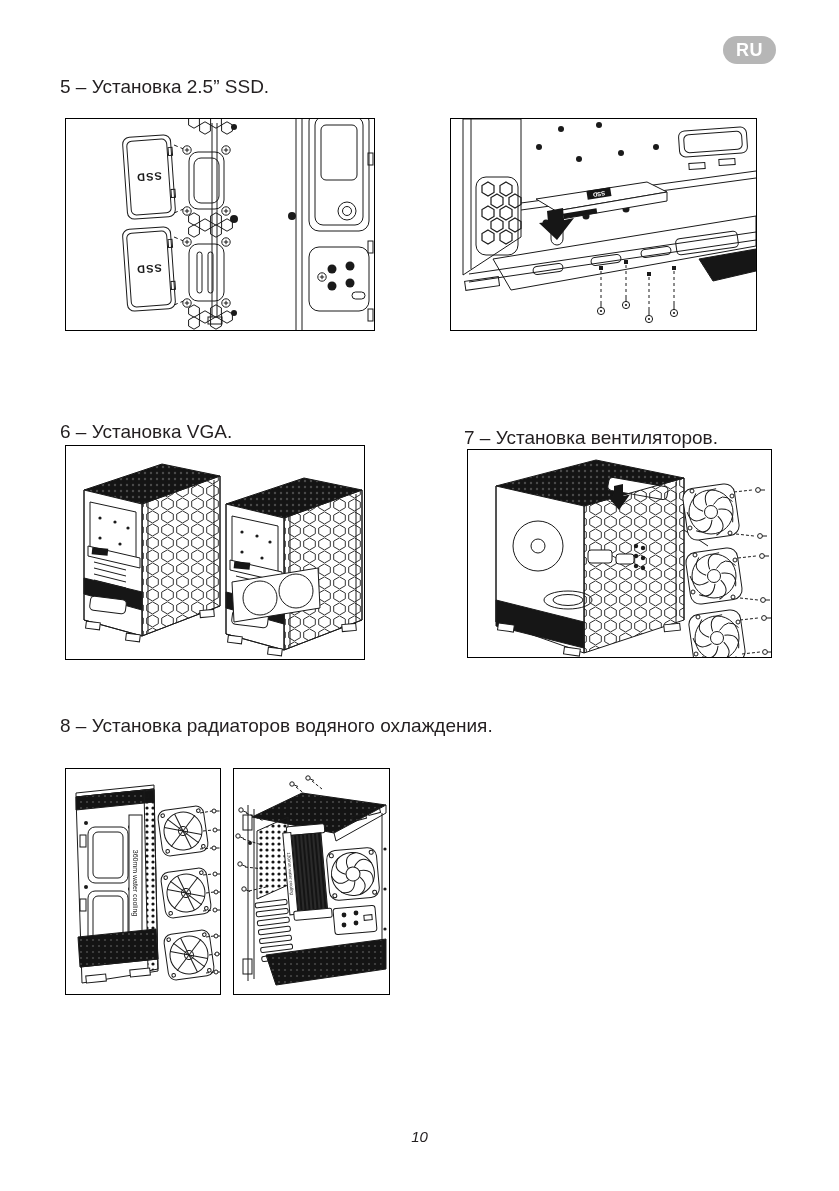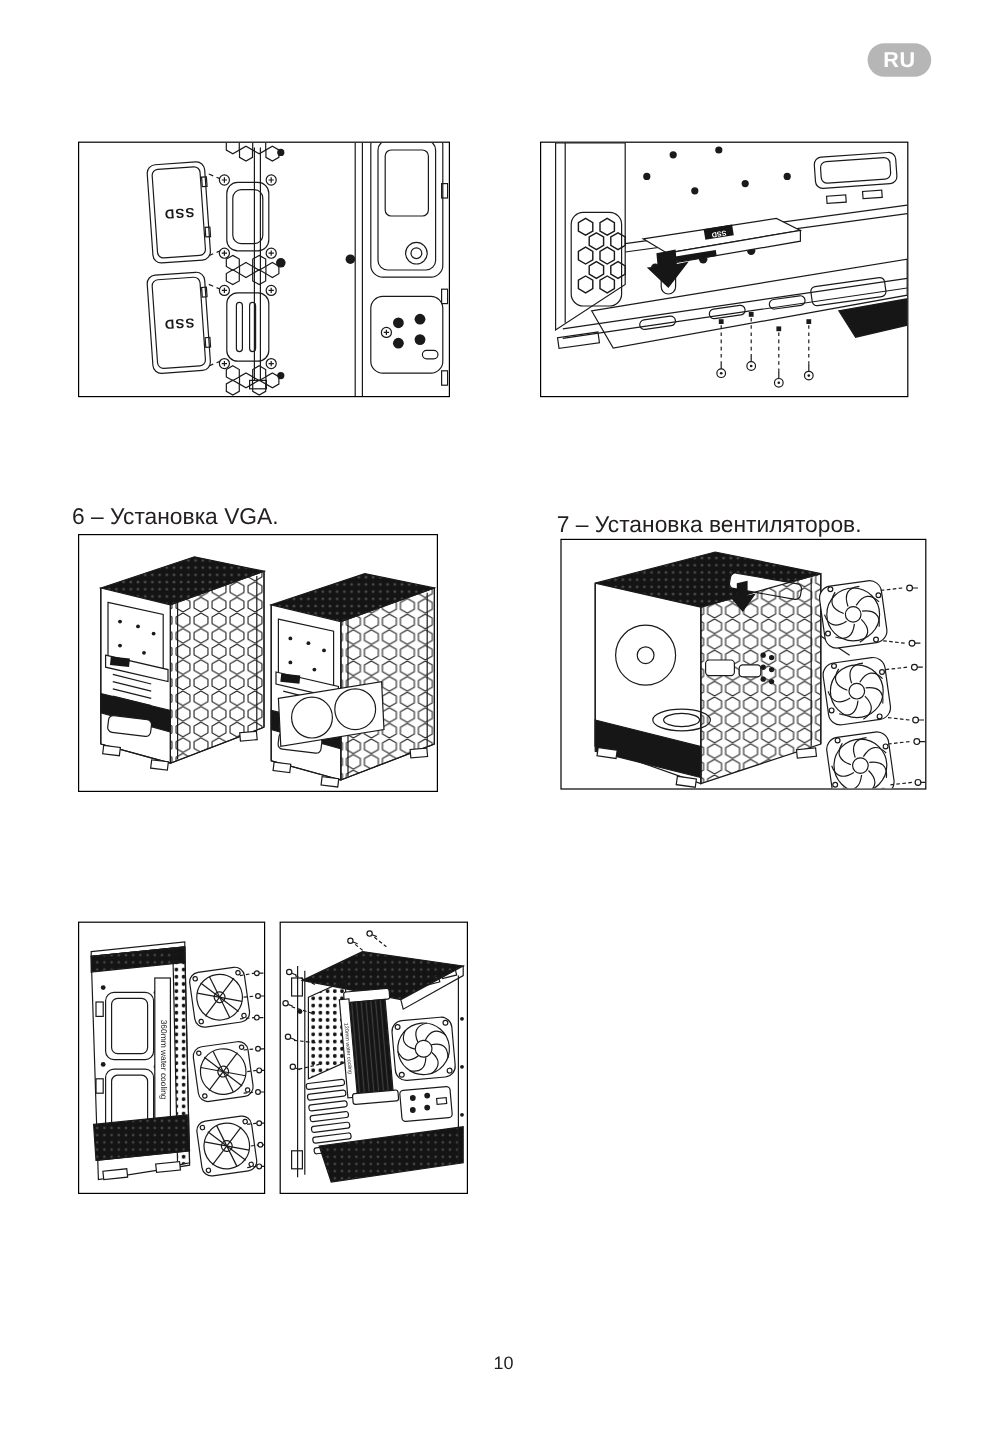--- a/index.html
+++ b/index.html
@@ -27,30 +27,31 @@
   }
   .fig5l { left:65px;  top:118px; width:310px; height:213px; }
   .fig5r { left:450px; top:118px; width:307px; height:213px; }
   .fig6  { left:65px;  top:445px; width:300px; height:215px; }
   .fig7  { left:467px; top:449px; width:305px; height:209px; }
   .fig8l { left:65px;  top:768px; width:156px; height:227px; }
   .fig8r { left:233px; top:768px; width:157px; height:227px; }
   .fig svg { display:block; }
   .page-number {
     position:absolute; left:0; top:1128px; width:100%;
-    text-align:center; font-size:15px; color:#231f20;
+    text-align:center; font-size:15px; color:#231f20;font-style:italic;
   }
 </style>
 </head>
 <body>
 
 <div class="page">
 
   <div class="lang-badge">RU</div>
 
+  <div class="step-heading h5">5 – Установка 2.5” SSD.</div>
 
   <div class="fig fig5l">
     <svg width="308" height="211" viewBox="0 0 308 211">
       <defs>
         <g id="hx-a">
             <polygon points="0,-6.2 5.4,-3.1 5.4,3.1 0,6.2 -5.4,3.1 -5.4,-3.1" fill="none" stroke="#1a1a1a"></polygon>
           </g>
         <g id="scr-a">
             <circle r="4.2" fill="#fff" stroke="#1a1a1a"></circle>
             <line x1="-2.2" y1="0" x2="2.2" y2="0" stroke="#1a1a1a"></line>
@@ -388,20 +389,21 @@
             <use href="#tsc-d" x="292" y="86"></use>
           <use href="#tsc-d" x="294" y="106"></use>
             <use href="#tsc-d" x="295" y="150"></use>
           <use href="#tsc-d" x="296" y="168"></use>
             <use href="#tsc-d" x="297" y="202"></use>
         </g>
       </g>
     </svg>
   </div>
 
+  <div class="step-heading h8">8 – Установка радиаторов водяного охлаждения.</div>
 
   <div class="fig fig8l">
     <svg width="154" height="225" viewBox="0 0 154 225">
       <defs>
         <pattern id="do-e" width="6" height="6" patternUnits="userSpaceOnUse">
           <circle cx="3" cy="3" r="1.6" fill="#141414"></circle>
         </pattern>
         <pattern id="dm-e" width="6" height="6" patternUnits="userSpaceOnUse">
           <rect width="6" height="6" fill="#141414"></rect>
             <circle cx="3" cy="3" r="1.1" fill="#474747"></circle>

